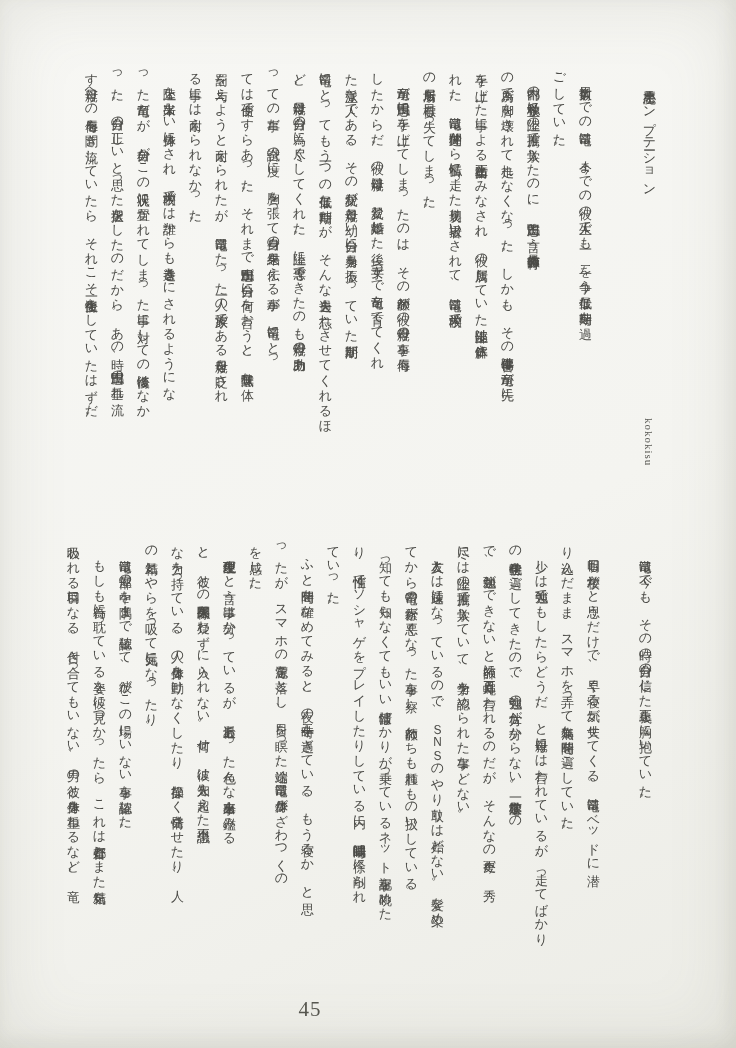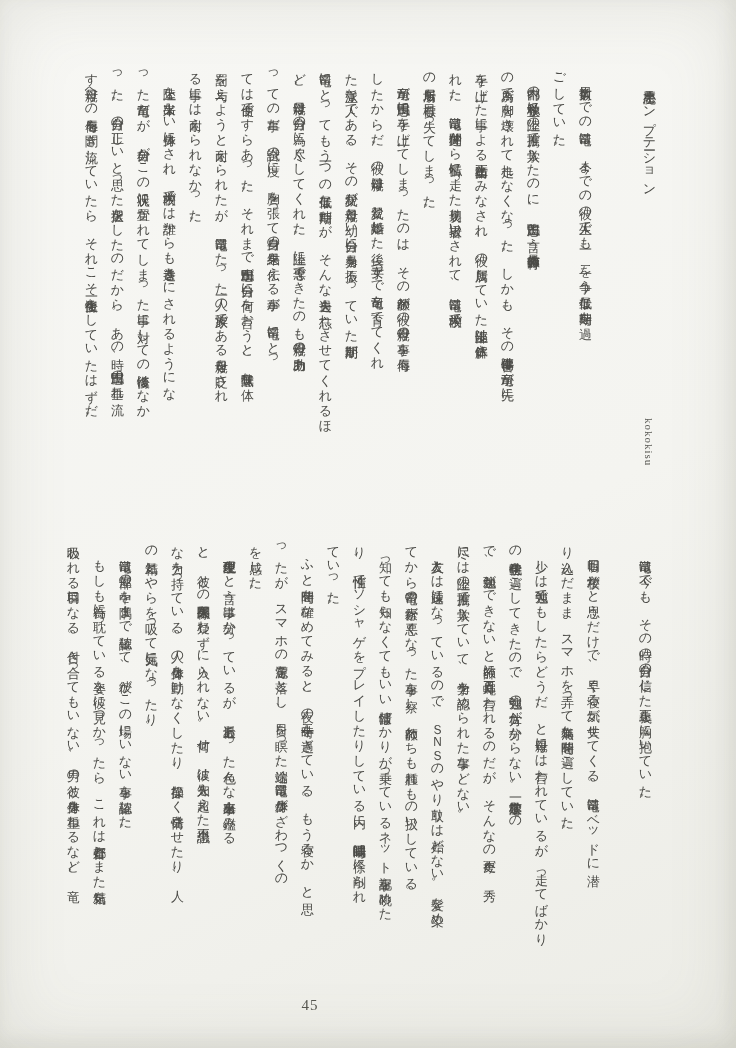--- a/index.html
+++ b/index.html
@@ -33,21 +33,21 @@
     flex-direction:row;            
     justify-content:space-between;
     align-items:center;
   }
   .story-title  { font-size:13px; letter-spacing:0.6px; }
   .author-name  { font-size:11px; letter-spacing:1px; color:#5a5a55; }
   .page-num {
     position:absolute;
     top:997px; left:0; width:620px;
     text-align:center;
-    font-size:15px; letter-spacing:1px;
+    font-size:21px; letter-spacing:1px;
     color:#56564f;
   }
 </style>
 </head>
 <body>
 
 <div class="page">
 
   <div class="title-col vtext">
     <span class="story-title">小悪魔テンプテーション</span>

